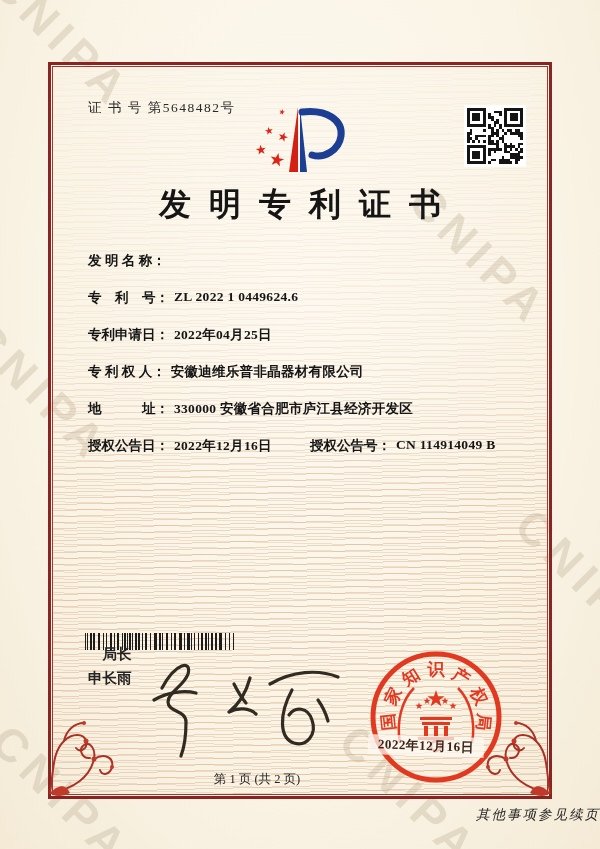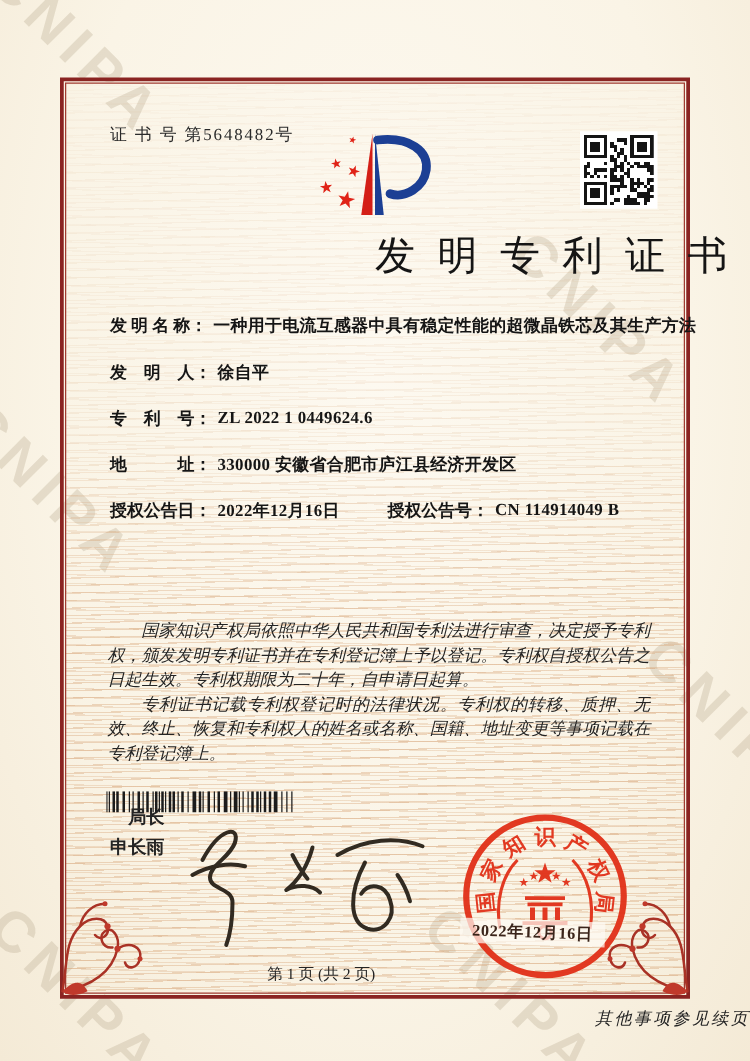--- a/index.html
+++ b/index.html
@@ -22,22 +22,22 @@
       repeating-linear-gradient(181.5deg, rgba(216,166,122,.30) 0 1px, transparent 1px 7px);
     -webkit-mask-image: linear-gradient(to top, #000 0%, #000 40%, rgba(0,0,0,.35) 62%, rgba(0,0,0,.12) 100%);
     mask-image: linear-gradient(to top, #000 0%, #000 40%, rgba(0,0,0,.35) 62%, rgba(0,0,0,.12) 100%);
   }
   .frame { position: absolute; z-index: 2; left: 48px; top: 62px; width: 504px; height: 737px; border: 3px solid #8a2422; }
   .frame-inner { position: absolute; inset: 1px; border: 1px solid #a03a30; }
   .cert-no { position: absolute; z-index: 3; left: 88px; top: 99px; font-size: 13.5px; letter-spacing: 1.5px; color: #2a2a2a; font-family: Liberation Serif, serif; }
   .logo { position: absolute; z-index: 3; left: 248px; top: 103px; width: 104px; height: 73px; }
   .qr { position: absolute; z-index: 3; left: 464px; top: 105px; width: 62px; height: 62px; background: #fff; padding: 3px; }
   .qr svg { display: block; }
-  .title { position: absolute; z-index: 3; left: 0; width: 600px; top: 183px; text-align: right;
-    font-size: 32px; font-weight: 400; letter-spacing: 18px; text-indent: 18px; color: #151515; }
+  .title { position: absolute; z-index: 3; left: 0; width: 600px; top: 183px; text-align: center;
+    font-size: 32px; font-weight: 700; letter-spacing: 18px; text-indent: 18px; color: #151515; }
   .fields { position: absolute; z-index: 3; left: 88px; top: 252px; width: 452px; text-align: center; }
   .field-row { display: flex; align-items: flex-start; height: 37px; font-size: 13.5px; font-weight: 700; color: #151515; }
   .f-label { flex: none; white-space: nowrap; margin-right: 5px; }
   .f-value { white-space: nowrap; letter-spacing: .3px; }
   .pair1 { flex: none; width: 222px; display: flex; }
   .legal { position: absolute; z-index: 3; left: 86px; top: 495px; width: 434px;
     font-size: 13.5px; line-height: 19.5px; text-align: justify; font-style: italic; color: #242424; }
   .legal p { margin: 0; text-indent: 2em; }
   .barcode { position: absolute; z-index: 3; left: 85px; top: 633px; width: 156px; height: 17px; }
   .director { position: absolute; z-index: 3; left: 88px; top: 642px; line-height: 24px;
@@ -222,48 +222,47 @@
         <rect x="1" y="15" width="5" height="5" fill="#fff"></rect>
         <rect x="2" y="16" width="3" height="3" fill="#141414"></rect>
       </svg>
     </div>
 
   <div class="title">发明专利证书</div>
 
   <div class="fields">
     <div class="field-row">
       <span class="f-label">发 明 名 称：</span>
-      <span class="f-value">一种用于电流互感器中具有稳定性能的超微晶铁芯及其生产方法</span>
-    </div>
-    <div class="field-row">
-      <span class="f-label">发　明　人：</span>
-      <span class="f-value">徐自平</span>
     </div>
     <div class="field-row">
       <span class="f-label">专　利　号：</span>
       <span class="f-value">ZL 2022 1 0449624.6</span>
+    </div>
+    <div class="field-row">
+      <span class="f-label">专利申请日：</span>
+      <span class="f-value">2022年04月25日</span>
+    </div>
+    <div class="field-row">
+      <span class="f-label">专 利 权 人：</span>
+      <span class="f-value">安徽迪维乐普非晶器材有限公司</span>
     </div>
     <div class="field-row">
       <span class="f-label">地　　　址：</span>
       <span class="f-value">330000 安徽省合肥市庐江县经济开发区</span>
     </div>
     <div class="field-row">
       <span class="pair1">
         <span class="f-label">授权公告日：</span>
         <span class="f-value">2022年12月16日</span>
       </span>
       <span class="f-label">授权公告号：</span>
       <span class="f-value">CN 114914049 B</span>
     </div>
   </div>
 
-  <div class="legal">
-    <p>国家知识产权局依照中华人民共和国专利法进行审查，决定授予专利权，颁发发明专利证书并在专利登记簿上予以登记。专利权自授权公告之日起生效。专利权期限为二十年，自申请日起算。</p>
-    <p>专利证书记载专利权登记时的法律状况。专利权的转移、质押、无效、终止、恢复和专利权人的姓名或名称、国籍、地址变更等事项记载在专利登记簿上。</p>
-  </div>
 
   <div class="barcode"><svg viewBox="0 0 156 17" width="100%" height="100%" preserveAspectRatio="none">
         <rect x="0" y="0" width="1" height="17" fill="#1c1c1c"></rect>
         <rect x="2" y="0" width="1" height="17" fill="#1c1c1c"></rect>
         <rect x="5" y="0" width="2" height="17" fill="#1c1c1c"></rect>
         <rect x="8" y="0" width="2" height="17" fill="#1c1c1c"></rect>
         <rect x="13" y="0" width="2" height="17" fill="#1c1c1c"></rect>
         <rect x="18" y="0" width="1" height="17" fill="#1c1c1c"></rect>
         <rect x="21" y="0" width="1" height="17" fill="#1c1c1c"></rect>
         <rect x="25" y="0" width="2" height="17" fill="#1c1c1c"></rect>

